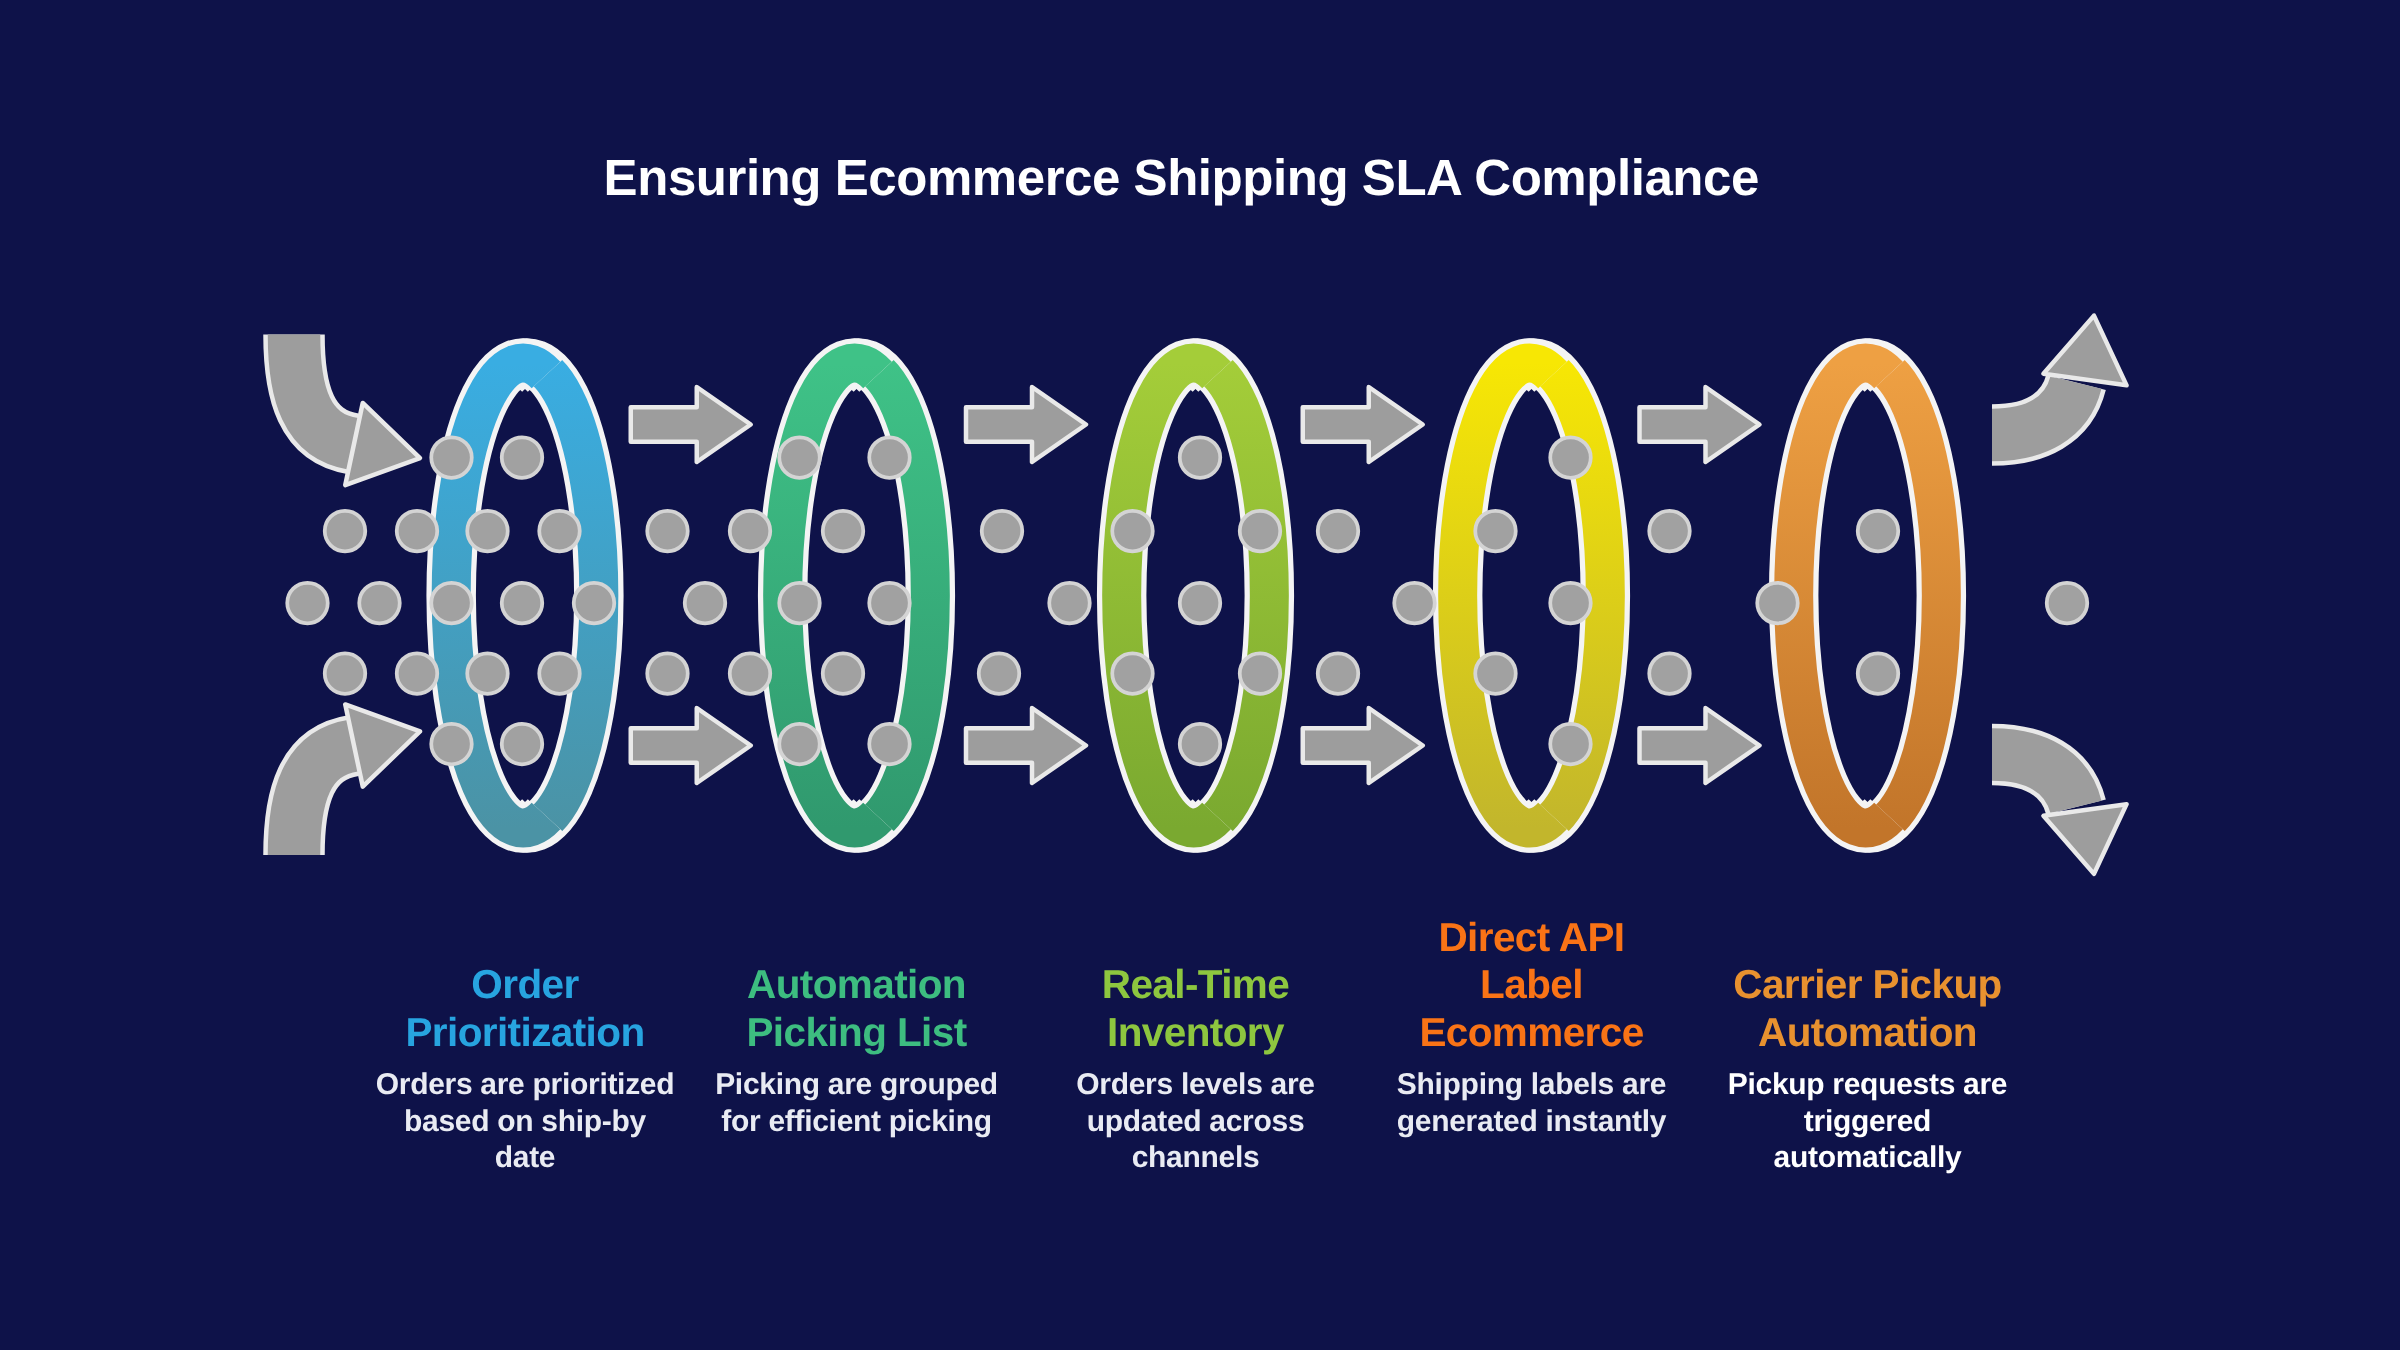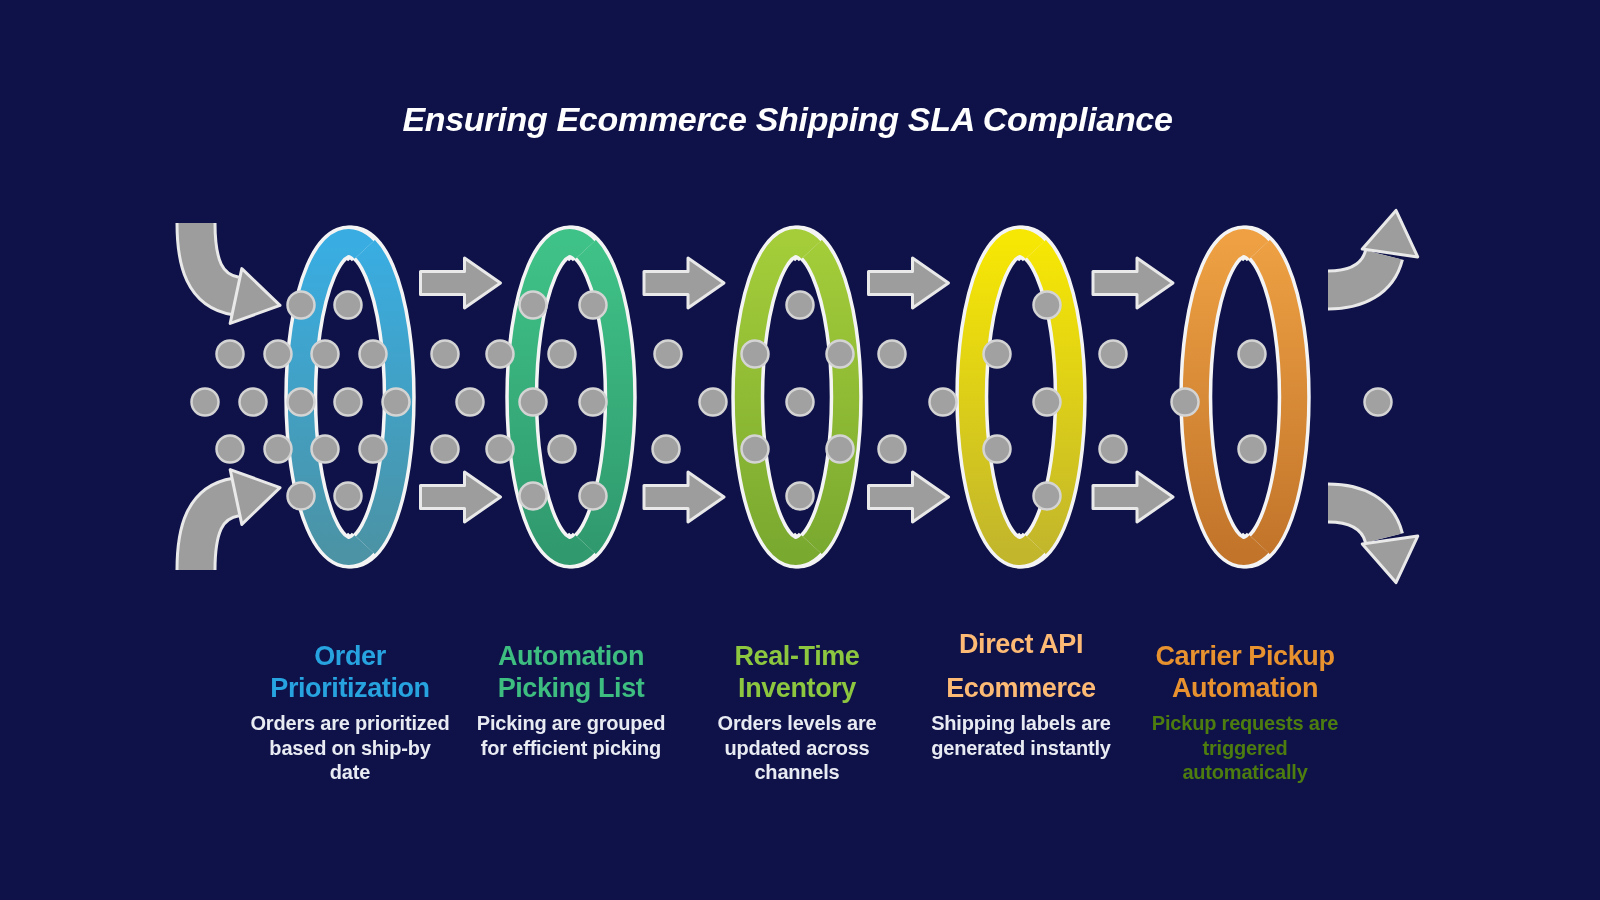--- a/index.html
+++ b/index.html
@@ -161,21 +161,21 @@
         <path d="M 1328 290 C 1357 290 1378 279 1384 255" fill="none" stroke="#e9e9e9" stroke-width="41"></path>
         <path d="M 1328 290 C 1357 290 1378 279 1384 255" fill="none" stroke="#9d9d9d" stroke-width="35"></path>
         <polygon points="1362,253 1418,253 1390,210" transform="rotate(8 1390 253)" fill="#9d9d9d" stroke="#e9e9e9" stroke-width="3" stroke-linejoin="round"></polygon>
       </g>
       <g>
         <path d="M 1328 503 C 1357 503 1378 514 1384 538" fill="none" stroke="#e9e9e9" stroke-width="41"></path>
         <path d="M 1328 503 C 1357 503 1378 514 1384 538" fill="none" stroke="#9d9d9d" stroke-width="35"></path>
         <polygon points="1362,540 1418,540 1390,583" transform="rotate(-8 1390 540)" fill="#9d9d9d" stroke="#e9e9e9" stroke-width="3" stroke-linejoin="round"></polygon>
       </g>
     </svg>
-  <div id="page-title" style="color: rgb(255, 255, 255); font-style: italic;">Ensuring Ecommerce Shipping SLA Compliance</div>
+  <div id="page-title" style="color: rgb(255, 255, 255);">Ensuring Ecommerce Shipping SLA Compliance</div>
   <div id="labels">
       <div class="stage-label" style="left: 235px;">
         <div class="stage-title" style="color: rgb(39, 164, 224);">
           <div class="nowrap">Order</div>
           <div class="nowrap">Prioritization</div>
         </div>
         <div class="stage-desc" style="color: rgb(233, 235, 243);">
           <div class="nowrap">Orders are prioritized</div>
           <div class="nowrap">based on ship-by</div>
           <div class="nowrap">date</div>
@@ -196,34 +196,35 @@
           <div class="nowrap">Real-Time</div>
           <div class="nowrap">Inventory</div>
         </div>
         <div class="stage-desc" style="color: rgb(233, 235, 243);">
           <div class="nowrap">Orders levels are</div>
           <div class="nowrap">updated across</div>
           <div class="nowrap">channels</div>
         </div>
       </div>
       <div class="stage-label" style="left: 906px;">
-        <div class="stage-title" style="color: #fdba74; gap: 12px;">
+        <div class="stage-title" style="color: #f97316;">
           <div class="nowrap">Direct API</div>
+          <div class="nowrap">Label</div>
           <div class="nowrap">Ecommerce</div>
         </div>
         <div class="stage-desc" style="color: rgb(233, 235, 243);">
           <div class="nowrap">Shipping labels are</div>
           <div class="nowrap">generated instantly</div>
         </div>
       </div>
       <div class="stage-label" style="left: 1130px;">
         <div class="stage-title" style="color: rgb(232, 145, 47);">
           <div class="nowrap">Carrier Pickup</div>
           <div class="nowrap">Automation</div>
         </div>
-        <div class="stage-desc" style="color: #4d7c0f;">
+        <div class="stage-desc" style="color: #ffffff;">
           <div class="nowrap">Pickup requests are</div>
           <div class="nowrap">triggered</div>
           <div class="nowrap">automatically</div>
         </div>
       </div>
     </div>
 </div>
 
 </body></html>

